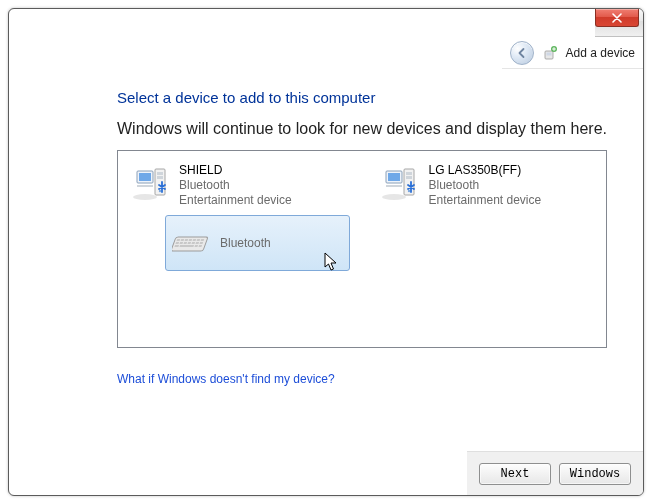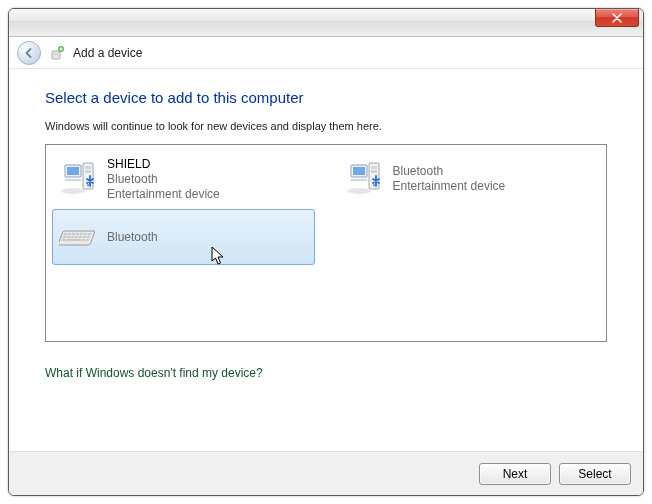--- a/index.html
+++ b/index.html
@@ -16,20 +16,21 @@
   .window {
     width: 636px;
     height: 488px;
     border: 1px solid #5b5b5b;
     border-radius: 6px;
     background: #fff;
     box-shadow: 0 0 3px rgba(0,0,0,0.25);
     overflow: hidden;
     display: flex;
     flex-direction: column;
+    align-items: flex-end;
   }
   .titlebar {
     height: 28px;
     background: linear-gradient(to bottom, #f8f8f8 0%, #e8e8e8 45%, #dedede 46%, #f0f0f0 100%);
     border-bottom: 1px solid #c0c0c0;
     display: flex;
     justify-content: flex-end;
     align-items: flex-start;
     padding-right: 0px;
   }
@@ -86,21 +87,21 @@
     padding: 16px 36px 10px 36px;
     display: flex;
     flex-direction: column;
   }
   .heading {
     color: #003399;
     font-size: 15px;
     margin: 4px 0 14px 0;
     font-weight: normal;
   }
-  .subtext { font-size: 11px; color: #222; margin-bottom: 12px; }
+  .subtext { font-size: 16px; color: #222; margin-bottom: 12px; }
   .device-box {
     border: 1px solid #828790;
     padding: 6px;
     height: 198px;
     display: grid;
     grid-template-columns: 1fr 1fr;
     grid-auto-rows: 56px;
     gap: 2px 23px;
     align-content: start;
   }
@@ -121,21 +122,21 @@
     height: 44px;
     display: flex;
     align-items: center;
     justify-content: center;
     flex-shrink: 0;
   }
   .device-info { line-height: 1.25; }
   .device-name { font-size: 12px; color: #000; }
   .device-type, .device-category { font-size: 12px; color: #6b6b6b; }
   .help-link {
-    color: #14532d;
+    color: #1d4ed8;
     font-size: 12px;
     margin-top: 24px;
     cursor: pointer;
   }
   .footer {
     border-top: 1px solid #dfdfdf;
     background: #f0f0f0;
     height: 44px;
     display: flex;
     justify-content: flex-end;
@@ -149,28 +150,29 @@
     background: linear-gradient(to bottom, #fdfdfd 0%, #e7e7e7 100%);
     border: 1px solid #8e8f8f;
     border-radius: 3px;
     font-size: 12px;
     display: flex;
     align-items: center;
     justify-content: center;
     padding: 0 0;
     box-shadow: inset 0 0 0 1px rgba(255,255,255,0.6);
     cursor: pointer;
+    font-family: Liberation Mono, monospace;
   }
   .cursor {
     position: absolute;
     width: 14px;
     height: 20px;
     pointer-events: none;
   }
-  .rel { position: relative; }
+  .rel { position: relative; margin-left: 41px; }
 </style>
 </head>
 <body>
 
 <div class="window">
   <div class="titlebar">
     <div class="close-btn">
       <svg width="10" height="10" viewBox="0 0 10 10">
           <path d="M1 1 L9 9 M9 1 L1 9" stroke="#fff" stroke-width="1.6" stroke-linecap="round"></path>
         </svg>
@@ -229,20 +231,21 @@
             <rect x="24" y="6" width="10" height="26" rx="1" fill="#f2f2f2" stroke="#a6a6a6"></rect>
             <rect x="26" y="9" width="6" height="3" fill="#cfd5db"></rect>
             <rect x="26" y="13" width="6" height="3" fill="#cfd5db"></rect>
             <circle cx="29" cy="28" r="1.2" fill="#7aa7e0"></circle>
             <rect x="6" y="22" width="16" height="2" fill="#cfd5db"></rect>
             <ellipse cx="14" cy="34" rx="12" ry="3" fill="#e6e6e6"></ellipse>
             <path d="M31 19 L31 29 M28 22 L34 26 M34 22 L28 26" stroke="#2a6fd6" stroke-width="1.8" stroke-linecap="round"></path>
           </svg>
         </div>
         <div class="device-info">
+          <div class="device-name">LG LAS350B(FF)</div>
           <div class="device-type">Bluetooth</div>
           <div class="device-category">Entertainment device</div>
         </div>
       </div>
 
       <div class="device selected rel">
         <div class="device-icon">
           <svg width="40" height="44" viewBox="0 0 40 44">
             <g transform="translate(4,16) skewX(-20)">
               <rect x="0" y="0" width="32" height="14" rx="2" fill="#e9e9e9" stroke="#9c9c9c"></rect>
@@ -277,15 +280,15 @@
         </svg>
       </div>
 
     </div>
 
     <div class="help-link">What if Windows doesn't find my device?</div>
   </div>
 
   <div class="footer">
     <div class="btn">Next</div>
-    <div class="btn">Select</div>
+    <div class="btn">Windows</div>
   </div>
 </div>
 
 </body></html>

